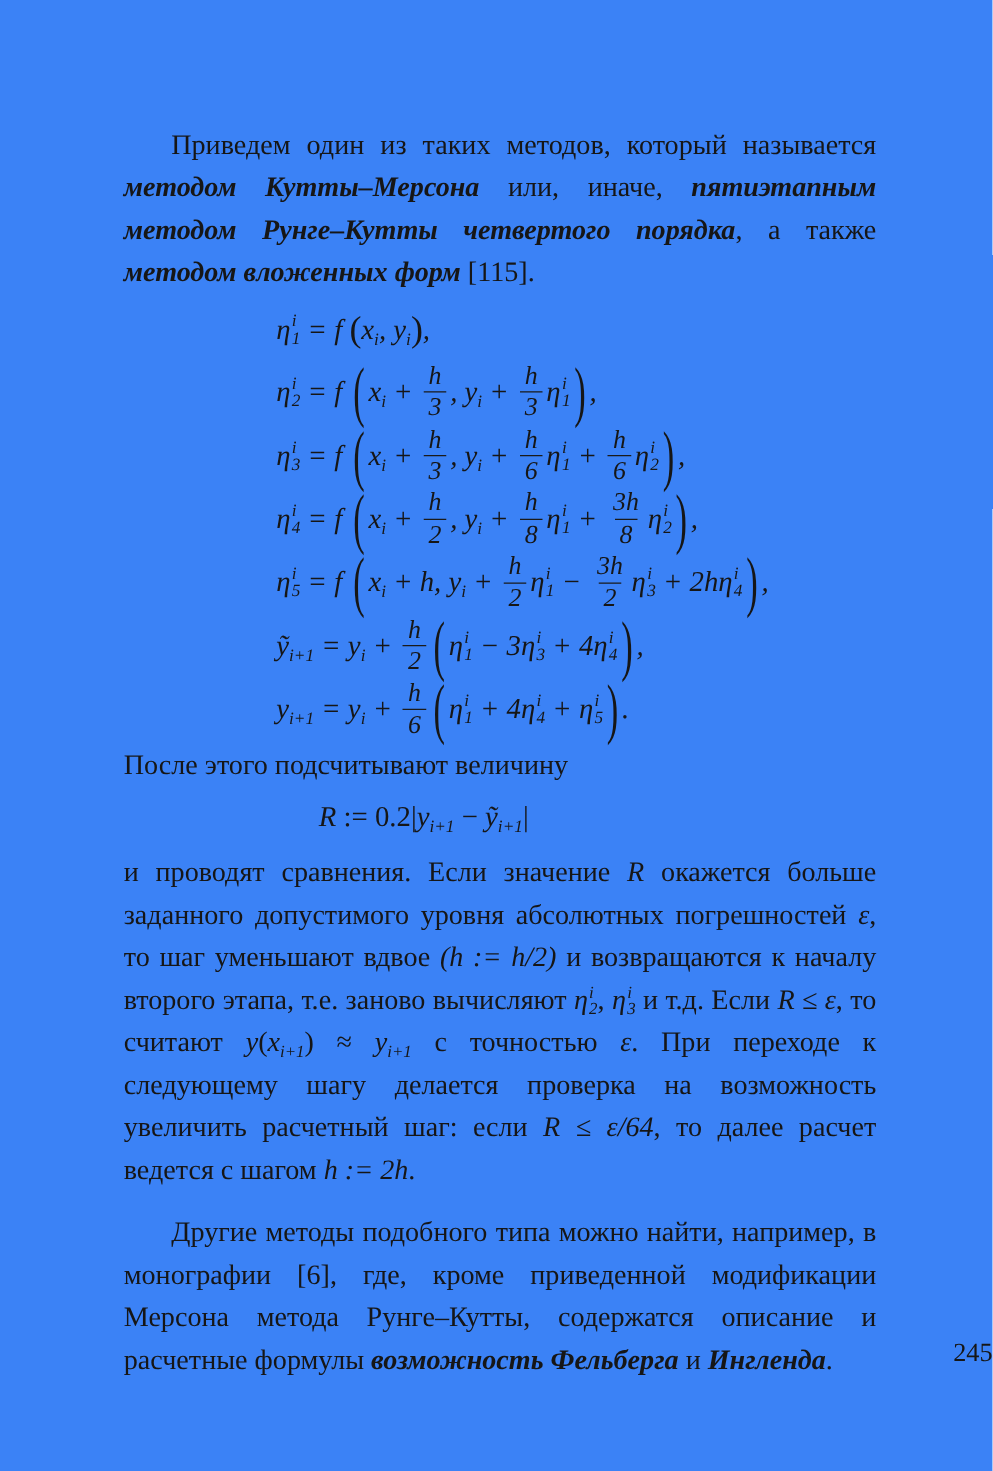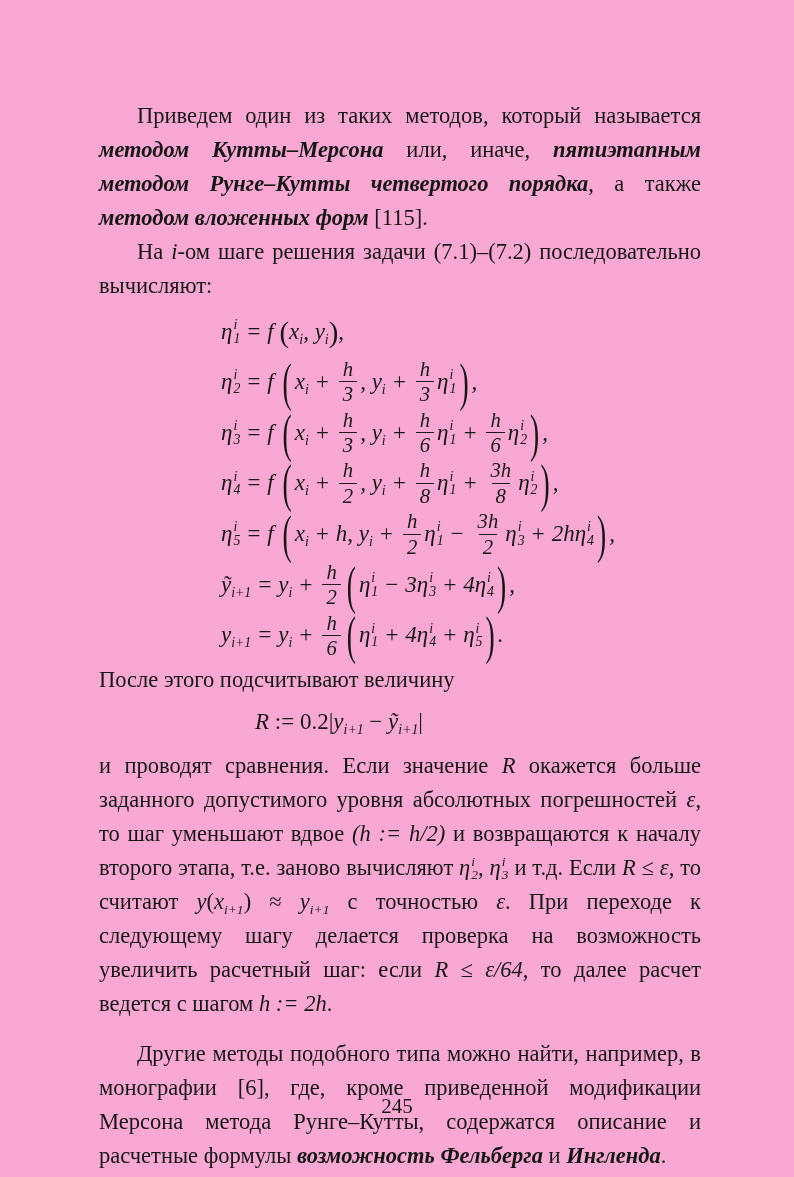--- a/index.html
+++ b/index.html
@@ -1,17 +1,17 @@
 <!DOCTYPE html>
 <html><head>
 <meta charset="utf-8">
 <style>
   html,body { margin:0; padding:0; background:#ffffff; }
   .page {
-    position:relative; width:794px; height:1177px; background:#f9a8d4;
+    position:relative; width:794px; height:1177px; background:#3b82f6;
     font-family:"Liberation Serif", serif; color:#161616; overflow:hidden;
   }
   .content {
     position:absolute; left:99px; top:99px; width:602px;
     font-size:22.5px; line-height:34px;
   }
   .para { margin:0; text-align:justify; }
   .indent { text-indent:38px; }
   .spaced { margin-top:16px; }
   .rt { font-style:normal;text-align:right; }
@@ -37,32 +37,31 @@
     font-size:0.6em; line-height:1.0; font-style:italic; margin-left:1px;
   }
   .supsub .ssup { display:block; }
   .supsub .ssub { display:block; }
   sub.isub { font-size:0.6em; font-style:italic; line-height:0; vertical-align:-0.35em; }
   .bigparen {
     display:inline-block; font-style:normal; font-size:1.2em; font-weight:400;
     transform:scaleY(1.95); margin:0 3px;
   }
   .pageno {
-    position:absolute; top:1094px; left:0; right:0;
-    text-align:center; font-size:21px; color:#161616;
+    position:absolute; top:1070px; left:0; right:0;
+    text-align:right; font-size:21px; color:#161616;
   }
 </style>
 </head>
 <body>
 
 <div class="page">
   <div class="content">
 
     <p class="para indent"><span class="rt">Приведем один из таких методов, который называется </span><span class="rb">методом Кутты–Мерсона</span><span class="rt"> или, иначе, </span><span class="rb">пятиэтапным методом Рунге–Кутты четвертого порядка</span><span class="rt">, а также </span><span class="rb">методом вложенных форм</span><span class="rt"> [115].</span></p>
-    <p class="para indent"><span class="rt">На </span><span class="ri">i</span><span class="rt">-ом шаге решения задачи (7.1)–(7.2) последовательно вычисляют:</span></p>
 
     <div class="formulas">
       <div class="fline"><span class="ssw"><span class="ri">η</span><span class="supsub"><span class="ssup">i</span><span class="ssub">1</span></span></span><span class="ri"> = f </span><span class="paren">(</span><span class="ri"><span>x</span><sub class="isub">i</sub></span><span class="ri">, </span><span class="ri"><span>y</span><sub class="isub">i</sub></span><span class="paren">)</span><span class="ri">,</span></div>
       <div class="fline"><span class="ssw"><span class="ri">η</span><span class="supsub"><span class="ssup">i</span><span class="ssub">2</span></span></span><span class="ri"> = f </span><span class="bigparen">(</span><span class="ri"><span>x</span><sub class="isub">i</sub></span><span class="ri"> + </span><span class="frac"><span class="num">h</span><span class="den">3</span></span><span class="ri">, </span><span class="ri"><span>y</span><sub class="isub">i</sub></span><span class="ri"> + </span><span class="frac"><span class="num">h</span><span class="den">3</span></span><span class="ssw"><span class="ri">η</span><span class="supsub"><span class="ssup">i</span><span class="ssub">1</span></span></span><span class="bigparen">)</span><span class="ri">,</span></div>
       <div class="fline"><span class="ssw"><span class="ri">η</span><span class="supsub"><span class="ssup">i</span><span class="ssub">3</span></span></span><span class="ri"> = f </span><span class="bigparen">(</span><span class="ri"><span>x</span><sub class="isub">i</sub></span><span class="ri"> + </span><span class="frac"><span class="num">h</span><span class="den">3</span></span><span class="ri">, </span><span class="ri"><span>y</span><sub class="isub">i</sub></span><span class="ri"> + </span><span class="frac"><span class="num">h</span><span class="den">6</span></span><span class="ssw"><span class="ri">η</span><span class="supsub"><span class="ssup">i</span><span class="ssub">1</span></span></span><span class="ri"> + </span><span class="frac"><span class="num">h</span><span class="den">6</span></span><span class="ssw"><span class="ri">η</span><span class="supsub"><span class="ssup">i</span><span class="ssub">2</span></span></span><span class="bigparen">)</span><span class="ri">,</span></div>
       <div class="fline"><span class="ssw"><span class="ri">η</span><span class="supsub"><span class="ssup">i</span><span class="ssub">4</span></span></span><span class="ri"> = f </span><span class="bigparen">(</span><span class="ri"><span>x</span><sub class="isub">i</sub></span><span class="ri"> + </span><span class="frac"><span class="num">h</span><span class="den">2</span></span><span class="ri">, </span><span class="ri"><span>y</span><sub class="isub">i</sub></span><span class="ri"> + </span><span class="frac"><span class="num">h</span><span class="den">8</span></span><span class="ssw"><span class="ri">η</span><span class="supsub"><span class="ssup">i</span><span class="ssub">1</span></span></span><span class="ri"> + </span><span class="frac"><span class="num">3h</span><span class="den">8</span></span><span class="ssw"><span class="ri">η</span><span class="supsub"><span class="ssup">i</span><span class="ssub">2</span></span></span><span class="bigparen">)</span><span class="ri">,</span></div>
       <div class="fline"><span class="ssw"><span class="ri">η</span><span class="supsub"><span class="ssup">i</span><span class="ssub">5</span></span></span><span class="ri"> = f </span><span class="bigparen">(</span><span class="ri"><span>x</span><sub class="isub">i</sub></span><span class="ri"> + h, </span><span class="ri"><span>y</span><sub class="isub">i</sub></span><span class="ri"> + </span><span class="frac"><span class="num">h</span><span class="den">2</span></span><span class="ssw"><span class="ri">η</span><span class="supsub"><span class="ssup">i</span><span class="ssub">1</span></span></span><span class="ri"> − </span><span class="frac"><span class="num">3h</span><span class="den">2</span></span><span class="ssw"><span class="ri">η</span><span class="supsub"><span class="ssup">i</span><span class="ssub">3</span></span></span><span class="ri"> + 2h</span><span class="ssw"><span class="ri">η</span><span class="supsub"><span class="ssup">i</span><span class="ssub">4</span></span></span><span class="bigparen">)</span><span class="ri">,</span></div>
       <div class="fline"><span class="ri"><span>ỹ</span><sub class="isub">i+1</sub></span><span class="ri"> = </span><span class="ri"><span>y</span><sub class="isub">i</sub></span><span class="ri"> + </span><span class="frac"><span class="num">h</span><span class="den">2</span></span><span class="bigparen">(</span><span class="ssw"><span class="ri">η</span><span class="supsub"><span class="ssup">i</span><span class="ssub">1</span></span></span><span class="ri"> − 3</span><span class="ssw"><span class="ri">η</span><span class="supsub"><span class="ssup">i</span><span class="ssub">3</span></span></span><span class="ri"> + 4</span><span class="ssw"><span class="ri">η</span><span class="supsub"><span class="ssup">i</span><span class="ssub">4</span></span></span><span class="bigparen">)</span><span class="ri">,</span></div>
       <div class="fline"><span class="ri"><span>y</span><sub class="isub">i+1</sub></span><span class="ri"> = </span><span class="ri"><span>y</span><sub class="isub">i</sub></span><span class="ri"> + </span><span class="frac"><span class="num">h</span><span class="den">6</span></span><span class="bigparen">(</span><span class="ssw"><span class="ri">η</span><span class="supsub"><span class="ssup">i</span><span class="ssub">1</span></span></span><span class="ri"> + 4</span><span class="ssw"><span class="ri">η</span><span class="supsub"><span class="ssup">i</span><span class="ssub">4</span></span></span><span class="ri"> + </span><span class="ssw"><span class="ri">η</span><span class="supsub"><span class="ssup">i</span><span class="ssub">5</span></span></span><span class="bigparen">)</span><span class="ri">.</span></div>
     </div>

